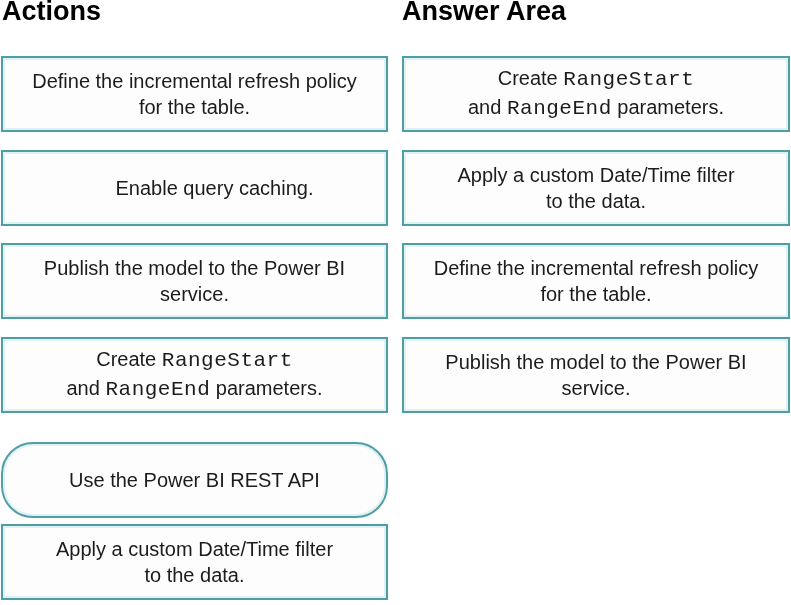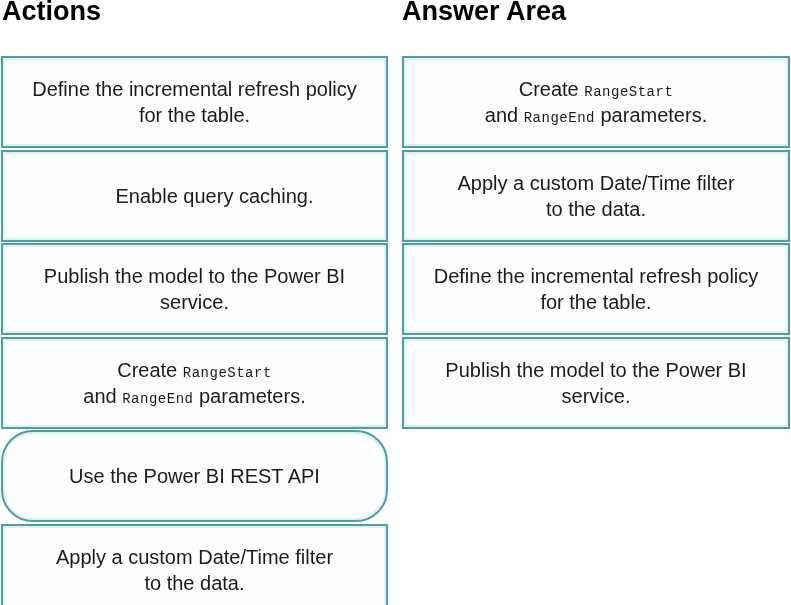--- a/index.html
+++ b/index.html
@@ -23,39 +23,39 @@
     top:-4px;
     font-size:27px;
     font-weight:bold;
     color:#000;
     letter-spacing:0px;
   }
   .col-title.left{left:2px;}
   .col-title.right{left:402px;}
   .box{
     position:absolute;
-    height:92px;
+    height:76px;
     background:var(--box-bg);
     border:2px solid var(--accent);
     box-shadow:inset 0 0 0 2px var(--accent-light);
     display:flex;
     flex-direction:column;
     align-items:center;
     justify-content:center;
     text-align:center;
     font-size:20px;
     line-height:1.32;
     padding:2px 4px;
   }
   .box.left-col{left:1px;width:387px;}
   .box.right-col{left:402px;width:388px;}
   .box .line{white-space:nowrap;}
   .mono{
     font-family:"Liberation Mono", monospace;
-    font-size:14px;
+    font-size:21px;
     letter-spacing:0.5px;
   }
 </style>
 </head>
 <body>
 
 <div class="col-title left">Actions</div>
 
 <div class="col-title right">Answer Area</div>
 
@@ -68,21 +68,21 @@
       <div class="line"><span>Enable query caching.</span></div>
     </div>
     <div class="box left-col" style="top: 243px;">
       <div class="line"><span>Publish the model to the Power BI</span></div>
       <div class="line"><span>service.</span></div>
     </div>
     <div class="box left-col" style="top: 337px;">
       <div class="line"><span>Create </span><span class="mono">RangeStart</span></div>
       <div class="line"><span>and </span><span class="mono">RangeEnd</span><span> parameters.</span></div>
     </div>
-    <div class="box left-col" style="top: 430px; border-radius: 32px;">
+    <div class="box left-col" style="top: 442px; border-radius: 32px;">
       <div class="line"><span>Use the Power BI REST API</span></div>
     </div>
     <div class="box left-col" style="top: 524px;">
       <div class="line"><span>Apply a custom Date/Time filter</span></div>
       <div class="line"><span>to the data.</span></div>
     </div>
   </div>
 
 <div id="answer-column">
     <div class="box right-col" style="top: 56px;">

